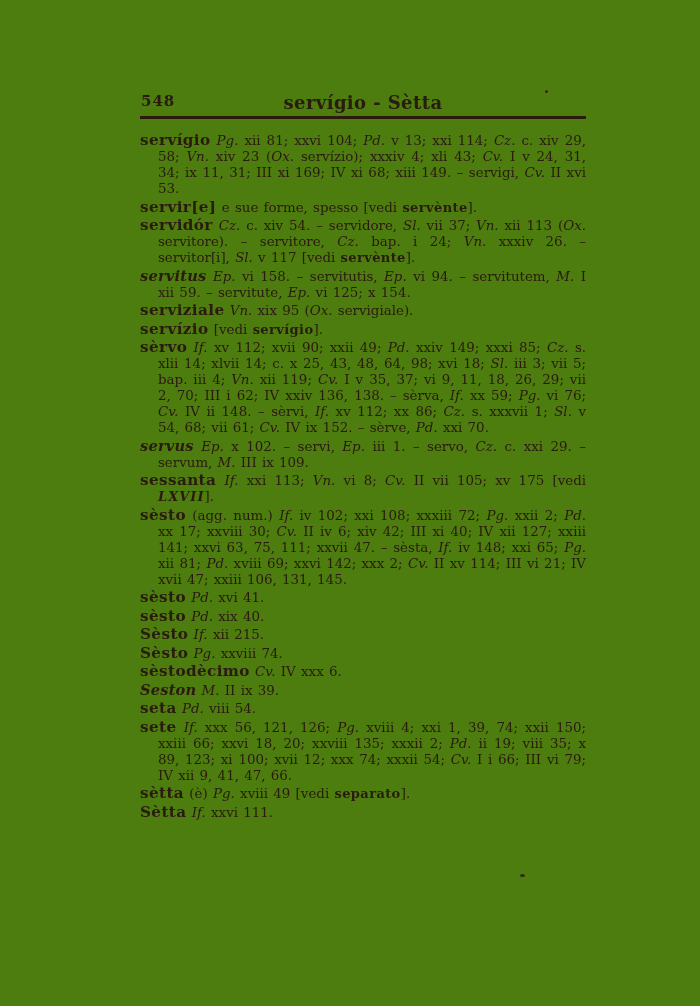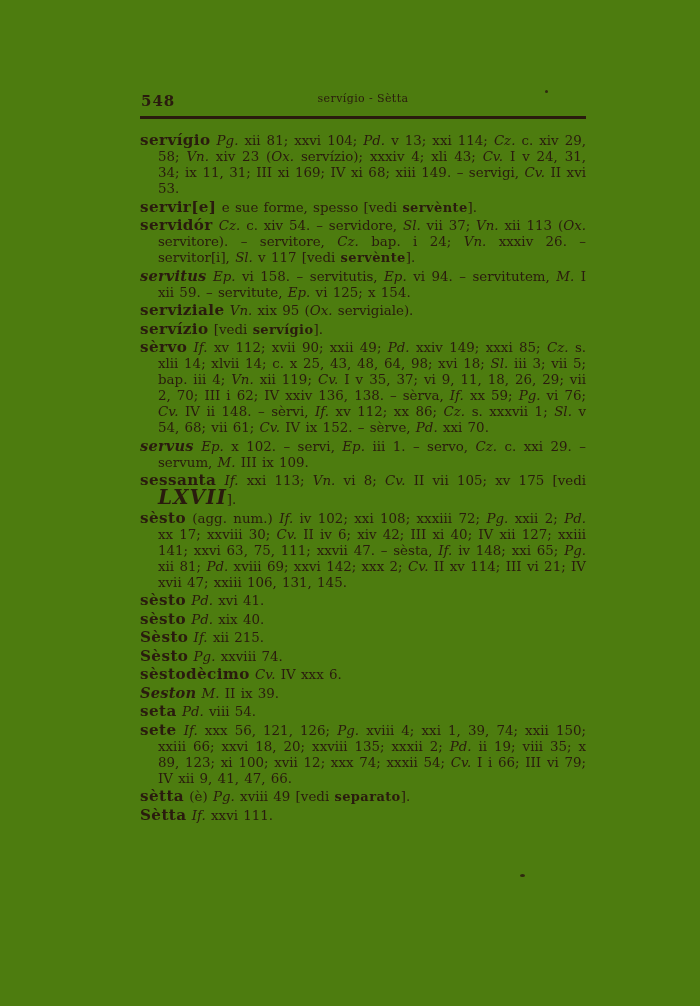--- a/index.html
+++ b/index.html
@@ -20,22 +20,22 @@
     font-weight:bold;
     font-size:15px;
     letter-spacing:1px;
   }
   .runhead{
     position:absolute;
     left:140px;
     top:92px;
     width:446px;
     text-align:center;
-    font-weight:normal;
-    font-size:11px;
+    font-weight:bold;
+    font-size:18px;
     letter-spacing:0.4px;
   }
   .rule{
     position:absolute;
     left:140px;
     top:116px;
     width:446px;
     height:2.5px;
   }
   .entries{
@@ -65,21 +65,21 @@
   }
   .s-i{ font-style:italic; }
   .s-b{
     font-weight:bold;
     font-size:13px;
     letter-spacing:0.4px;
   }
   .s-bi{
     font-weight:bold;
     font-style:italic;
-    font-size:20px;
+    font-size:13px;
     letter-spacing:1px;
   }
   .speck{
     position:absolute;
     border-radius:50%;
     opacity:0.85;
   }
   .speck1{ left:545px; top:90px; width:3px; height:3px; }
   .speck2{ left:520px; top:874px; width:5px; height:3px; }
 </style>

